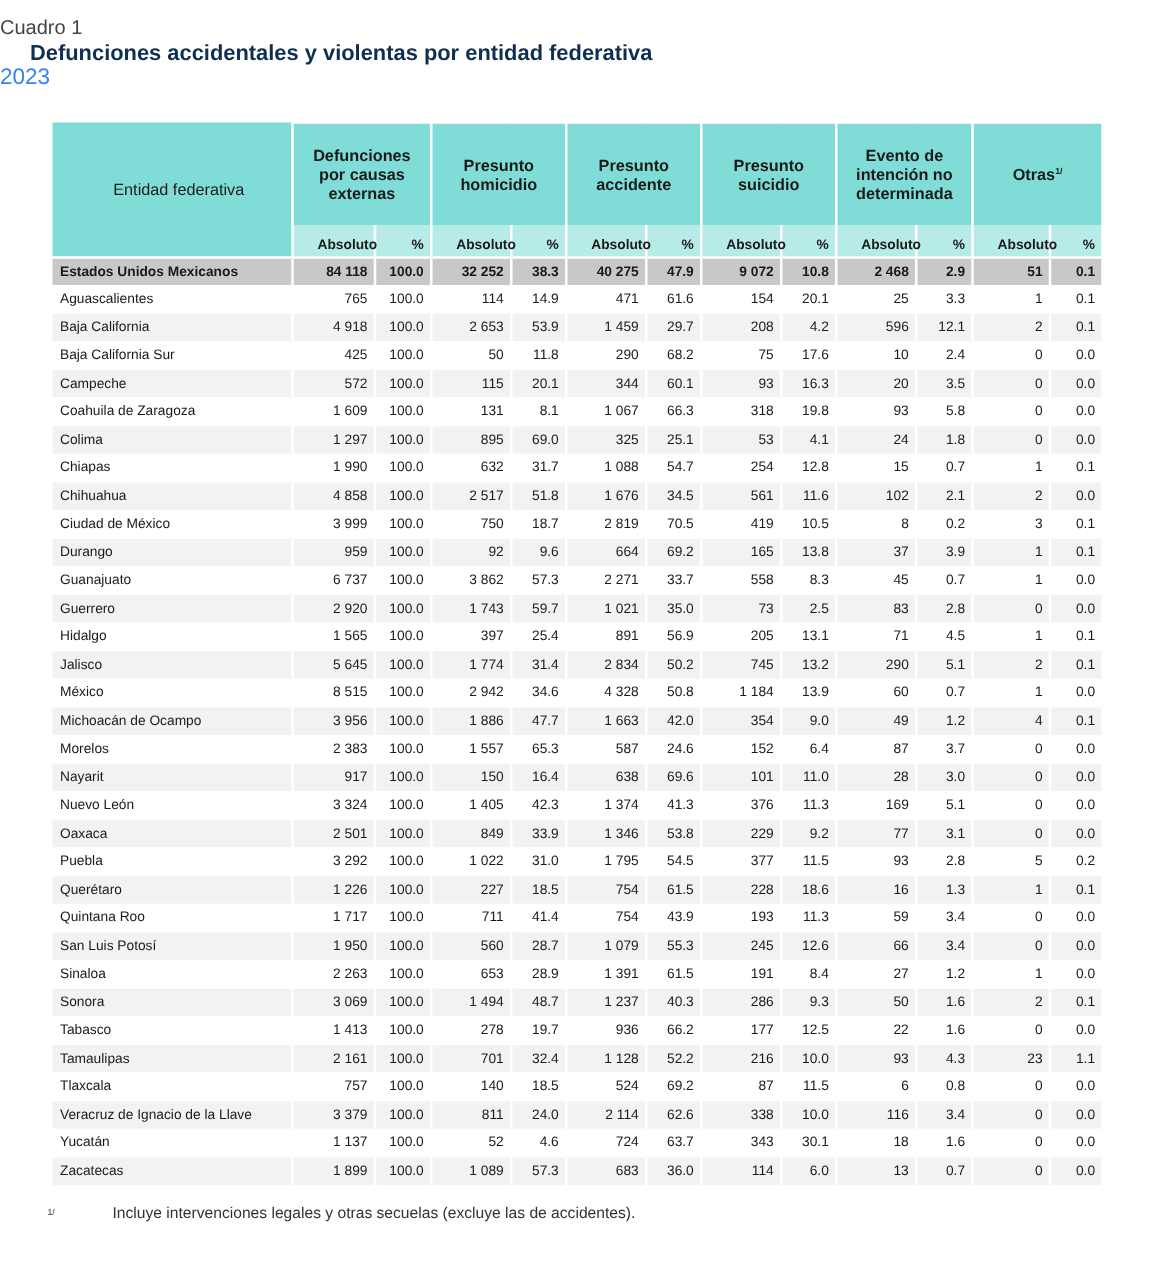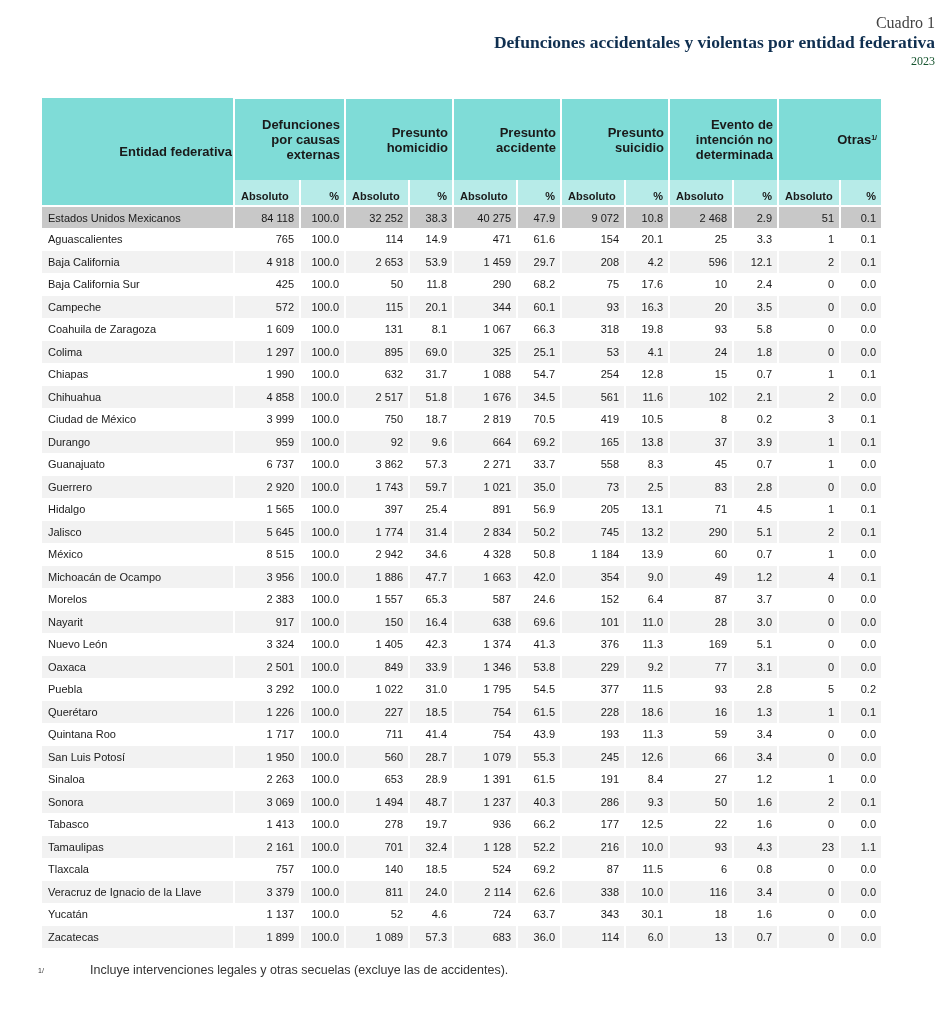--- a/index.html
+++ b/index.html
@@ -1,44 +1,44 @@
 <!DOCTYPE html>
 <html><head>
 <meta charset="utf-8">
 <style>
   html, body { margin: 0; padding: 0; background: #ffffff; }
   body { width: 935px; height: 1024px; position: relative; font-family: "Liberation Sans", sans-serif; color: #1a1a1a; overflow: hidden; }
-  .titles { position: absolute; left: 0; top: 13px; width: 935px; text-align: right; font-family: Liberation Serif, serif; }
+  .titles { position: absolute; left: 0; top: 13px; width: 935px; text-align: left; }
   .cuadro { font-size: 16px; color: #444; line-height: 19px; }
-  .main-title { font-size: 17.5px; font-weight: bold; color: #0f2f50; line-height: 20px; }
-  .year { font-size: 12px; color: #14532d; line-height: 18px; }
+  .main-title { font-size: 17.5px; font-weight: bold; color: #0f2f50; line-height: 20px; margin-left: 24px; }
+  .year { font-size: 18px; color: #3b82f6; line-height: 18px; }
 
   table.data { position: absolute; left: 42px; top: 97px; border-collapse: collapse; table-layout: fixed; width: 840px; }
   table.data col.c0 { width: 192px; }
   table.data col.c1 { width: 66px; }
   table.data col.c2 { width: 45px; }
   table.data col.c3 { width: 64px; }
   table.data col.c4 { width: 44px; }
   table.data col.c5 { width: 64px; }
   table.data col.c6 { width: 44px; }
   table.data col.c7 { width: 64px; }
   table.data col.c8 { width: 44px; }
   table.data col.c9 { width: 64px; }
   table.data col.c10 { width: 45px; }
   table.data col.c11 { width: 62px; }
   table.data col.c12 { width: 42px; }
 
-  th.grp { background: #7fdcd7; height: 81px; font-size: 13px; font-weight: bold; text-align: right; vertical-align: middle; border-right: 2px solid #ffffff; border-top: 2px solid #ffffff; line-height: 15px; padding: 0 4px; color: #1a1a1a; }
-  th.ent { background: #7fdcd7; font-size: 13px; font-weight: bold; text-align: right; vertical-align: middle; border-right: 2px solid #ffffff; padding-left: 12px; }
-  th.sub { background: #b7ebe8; height: 22px; font-size: 11px; font-weight: bold; vertical-align: bottom; padding: 0 5px 3px 6px; border-right: 2px solid #ffffff; color: #1a1a1a; margin-left: 23px; }
+  th.grp { background: #7fdcd7; height: 81px; font-size: 13px; font-weight: bold; text-align: center; vertical-align: middle; border-right: 2px solid #ffffff; border-top: 2px solid #ffffff; line-height: 15px; padding: 0 4px; color: #1a1a1a; }
+  th.ent { background: #7fdcd7; font-size: 13px; font-weight: normal; text-align: center; vertical-align: middle; border-right: 2px solid #ffffff; padding-left: 12px; }
+  th.sub { background: #b7ebe8; height: 22px; font-size: 11px; font-weight: bold; vertical-align: bottom; padding: 0 5px 3px 19px; border-right: 2px solid #ffffff; color: #1a1a1a; margin-left: 23px; }
   th.sub.abs { text-align: left; }
   th.sub.pct { text-align: right; }
   sup { font-size: 7px; vertical-align: top; position: relative; top: -2px; }
 
-  tr.total td { background: #c8c8c8; font-weight: normal; font-size: 11px; height: 21px; border-top: 2px solid #ffffff; }
+  tr.total td { background: #c8c8c8; font-weight: bold; font-size: 11px; height: 21px; border-top: 2px solid #ffffff; }
   tbody tr.row td { height: 22.5px; font-size: 11px; }
   tbody tr.row:nth-child(odd) td { background: #f2f2f2; }
   tbody tr.row:nth-child(even) td { background: #ffffff; }
   td { padding: 0 5px; text-align: right; border-right: 2px solid #ffffff; white-space: nowrap; }
   td.name { text-align: left; padding-left: 6px; }
 
   .notes { position: absolute; left: 38px; top: 963px; font-size: 12.5px; color: #333; line-height: 15px; }
   .notes .ref { font-size: 7px; vertical-align: top; display: inline-block; width: 52px; }
   .notes .small { font-size: 10px; }
 </style>

